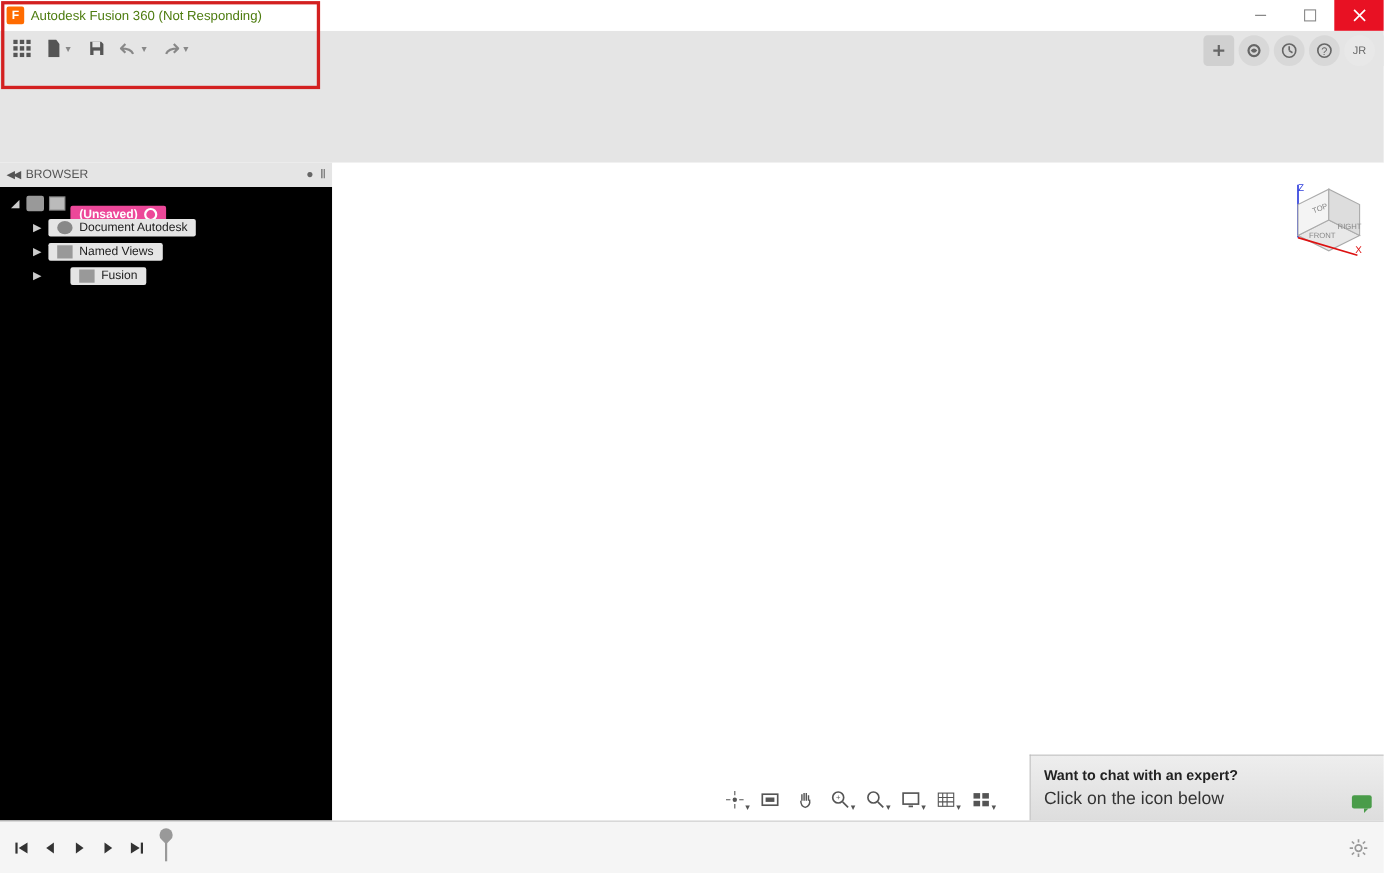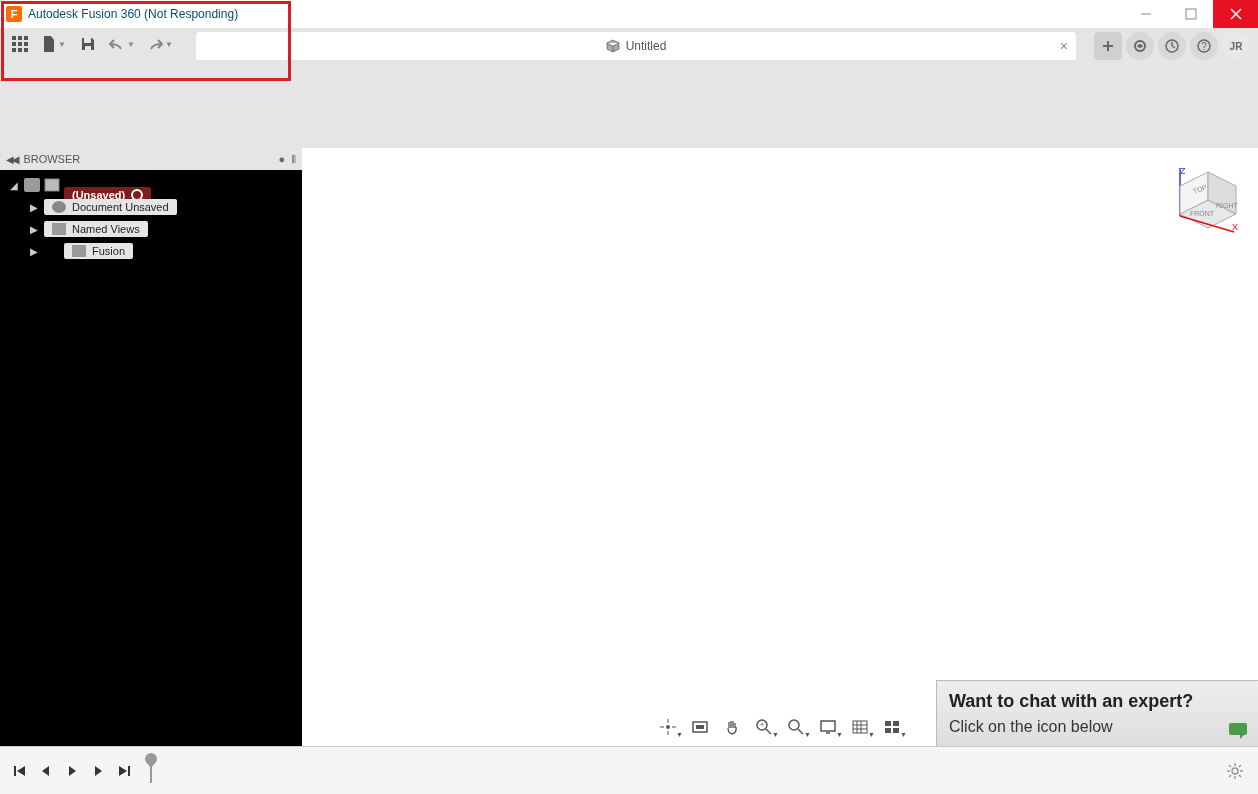--- a/index.html
+++ b/index.html
@@ -1,21 +1,21 @@
 <!DOCTYPE html>
 <html><head>
 <meta charset="utf-8">
 <style>
 * { margin: 0; padding: 0; box-sizing: border-box; font-family: "Segoe UI", Arial, sans-serif; }
 body { width: 1258px; height: 794px; background: #fff; overflow: hidden; position: relative; }
 
 
 .titlebar { height: 28px; background: #fff; display: flex; align-items: center; padding-left: 6px; position: relative; }
 .titlebar .app-icon { width: 16px; height: 16px; background: #ff6b00; display: flex; align-items: center; justify-content: center; color: #fff; font-weight: bold; font-size: 11px; border-radius: 2px; margin-right: 6px; }
-.titlebar .title-text { font-size: 12px; color: #0c4a6e; }
+.titlebar .title-text { font-size: 12px; color: #4d7c0f; }
 .titlebar .win-controls { position: absolute; right: 0; top: 0; display: flex; }
 .titlebar .win-btn { width: 45px; height: 28px; display: flex; align-items: center; justify-content: center; color: #888; font-size: 13px; }
 .titlebar .win-btn.close { background: #e81123; color: #fff; }
 
 
 .qat { height: 32px; background: #e5e5e5; display: flex; align-items: center; padding: 0 6px; gap: 2px; }
 .qat .qat-btn { width: 28px; height: 28px; display: flex; align-items: center; justify-content: center; color: #555; }
 .qat .qat-btn.wide { width: 36px; }
 .qat .dd { font-size: 8px; color: #888; margin-left: 2px; }
 
@@ -23,55 +23,55 @@
 .highlight-box { position: absolute; left: 1px; top: 1px; width: 290px; height: 80px; border: 3px solid #d32020; pointer-events: none; z-index: 100; }
 
 
 .tabrow { position: absolute; left: 196px; top: 32px; right: 0; height: 28px; background: #e5e5e5; display: flex; align-items: center; }
 .tabrow .tab { flex: 1; height: 28px; background: #fff; border-radius: 4px 4px 0 0; display: flex; align-items: center; justify-content: center; color: #555; font-size: 12px; gap: 6px; position: relative; max-width: 880px; }
 .tabrow .tab .tab-close { position: absolute; right: 8px; color: #888; font-size: 14px; }
 .tabrow .tab .cube-icon { width: 14px; height: 14px; }
 .tabrow .right-tools { display: flex; align-items: center; gap: 4px; padding-right: 8px; margin-left: auto; }
 .tabrow .tool-btn { width: 28px; height: 28px; border-radius: 50%; background: #d8d8d8; display: flex; align-items: center; justify-content: center; color: #666; font-size: 14px; }
 .tabrow .tool-btn.plus { border-radius: 4px; background: #d0d0d0; }
-.tabrow .avatar { background: #e8e8e8; font-size: 10px; font-weight: bold; color: #666; }
+.tabrow .avatar { background: #e8e8e8; font-size: 10px; font-weight: normal; color: #666; }
 
 
 .ribbon { position: absolute; left: 0; top: 60px; right: 0; height: 88px; background: #e5e5e5; }
 
 
 .main { position: absolute; left: 0; top: 148px; right: 0; bottom: 48px; background: #fff; display: flex; }
 
 
 .browser { width: 302px; display: flex; flex-direction: column; }
 .browser-header { height: 22px; background: #e5e5e5; display: flex; align-items: center; padding: 0 6px; font-size: 11px; color: #555; gap: 6px; position: relative; }
 .browser-header .collapse-icons { font-size: 10px; letter-spacing: -2px; }
 .browser-header .right-icons { position: absolute; right: 6px; display: flex; gap: 6px; color: #666; }
 .browser-tree { flex: 1; background: #000; color: #ccc; font-size: 11px; padding-top: 4px; }
 .tree-row { height: 22px; display: flex; align-items: center; gap: 4px; padding-left: 10px; }
 .tree-row .expander { width: 10px; color: #ccc; font-size: 10px; }
 .tree-row .node-box { background: #e5e5e5; color: #222; padding: 2px 8px; display: flex; align-items: center; gap: 6px; border-radius: 2px; font-size: 11px; }
-.tree-row.root .node-box { background: #7f1d1d; color: #fff; font-weight: bold; margin-top: 20px; }
+.tree-row.root .node-box { background: #ec4899; color: #fff; font-weight: bold; margin-top: 20px; }
 .tree-row.root .eye { width: 16px; height: 14px; background: #999; border-radius: 2px; }
 .tree-row.root .radio { width: 12px; height: 12px; border: 2px solid #fff; border-radius: 50%; }
 .tree-row.child { padding-left: 30px; }
 .tree-row .eye-dim { width: 16px; height: 12px; }
 .node-icon { width: 14px; height: 12px; background: #aaa; }
 .node-icon.gear { background: #888; border-radius: 50%; }
 .node-icon.folder { background: #999; }
 
 
 .canvas { flex: 1; background: #fff; position: relative; }
 
 
 .viewcube { position: absolute; right: 16px; top: 16px; width: 72px; height: 72px; }
 
 
 .chat-popup { position: absolute; right: 0; bottom: 0; width: 322px; background: linear-gradient(#eee,#ddd); padding: 10px 12px; border-top: 1px solid #bbb; border-left: 1px solid #bbb; }
-.chat-popup .chat-title { font-weight: bold; font-size: 18px; color: #222; margin-bottom: 6px; }
+.chat-popup .chat-title { font-weight: bold; font-size: 13px; color: #222; margin-bottom: 6px; }
 .chat-popup .chat-sub { font-size: 16px; color: #333; }
 
 
 .view-toolbar { position: absolute; left: 50%; transform: translateX(-50%); bottom: 6px; display: flex; gap: 6px; background: #fff; padding: 2px; }
 .view-toolbar .vbtn { width: 26px; height: 22px; display: flex; align-items: center; justify-content: center; color: #555; font-size: 14px; position: relative; }
 .view-toolbar .vbtn .dd { font-size: 7px; position: absolute; right: -2px; bottom: 0; }
 
 
 .timeline { position: absolute; left: 0; right: 0; bottom: 0; height: 48px; background: #f5f5f5; border-top: 1px solid #ccc; display: flex; align-items: center; padding: 0 10px; gap: 6px; }
 .timeline .tbtn { width: 20px; height: 20px; display: flex; align-items: center; justify-content: center; color: #333; }
@@ -144,29 +144,20 @@
   </div>
   <div class="qat-btn wide">
     <svg width="16" height="14">
         <path d="M11 3 L15 7 L11 11 M15 7 Q6 7 4 12" fill="none" stroke="#888" stroke-width="2"></path>
       </svg>
     <span class="dd">▼</span>
   </div>
 </div>
 
 <div class="tabrow">
-  <div class="tab">
-    <span>
-      <svg class="cube-icon" viewBox="0 0 14 14">
-          <path d="M7 1 L13 4 L13 10 L7 13 L1 10 L1 4 Z M1 4 L7 7 L13 4 M7 7 L7 13" fill="#aaa" stroke="#666" stroke-width="0.8"></path>
-        </svg>
-    </span>
-    <span>Untitled</span>
-    <span class="tab-close">×</span>
-  </div>
   <div class="right-tools">
     <div class="tool-btn plus">
       <svg width="14" height="14">
           <line x1="7" y1="2" x2="7" y2="12" stroke="#666" stroke-width="2"></line>
           <line x1="2" y1="7" x2="12" y2="7" stroke="#666" stroke-width="2"></line>
         </svg>
     </div>
     <div class="tool-btn">
       <svg width="14" height="14">
           <circle cx="7" cy="7" r="5" fill="none" stroke="#666" stroke-width="2"></circle>
@@ -214,21 +205,21 @@
         </span>
         <span class="node-box">
           <span>(Unsaved)</span>
           <span class="radio"></span>
         </span>
       </div>
       <div class="tree-row child">
         <span class="expander">▶</span>
         <span class="node-box">
           <span class="node-icon gear"></span>
-          <span>Document Unsaved</span>
+          <span>Document Autodesk</span>
         </span>
       </div>
       <div class="tree-row child">
         <span class="expander">▶</span>
         <span class="node-box">
           <span class="node-icon folder"></span>
           <span>Named Views</span>
         </span>
       </div>
       <div class="tree-row child">

